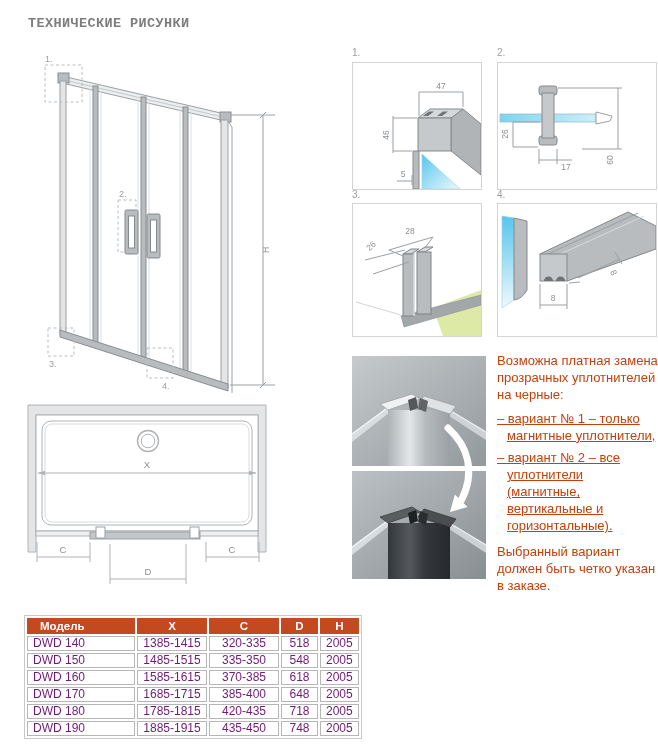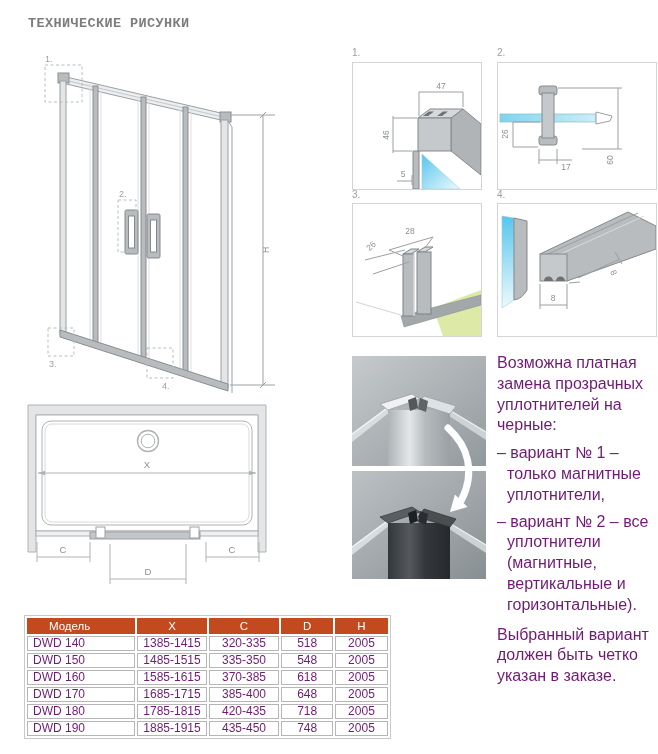--- a/index.html
+++ b/index.html
@@ -5,26 +5,26 @@
   html,body{margin:0;padding:0;background:#fff;}
   body{font-family:"Liberation Sans","DejaVu Sans",sans-serif;}
   #page{position:relative;width:658px;height:754px;background:#fff;overflow:hidden;}
   .abs{position:absolute;}
   .page-title{font-size:13.5px;font-weight:bold;color:#7d7d7d;letter-spacing:.4px;}
   .box-label{font-size:10px;color:#9aa0a4;}
   .detail-box{border:1px solid #d2d4d5;background:#fff;}
   svg text{font-family:"Liberation Sans","DejaVu Sans",sans-serif;}
   .dim{font-size:8.5px;fill:#8b9094;}
   .callout{font-size:9px;fill:#9aa0a4;}
-  .note{width:162px;font-size:16px;color:#701a75;line-height:1.3;}
+  .note{width:162px;font-size:13px;color:#c2410c;line-height:1.3;}
   .note p{margin:0 0 7px 0;}
-  .note .opt{margin:0 0 6px 0;padding-left:10px;text-indent:-10px;}
+  .note .opt{margin:0 0 6px 0;padding-left:10px;text-indent:-10px;text-decoration:underline;}
   .note .footer{margin-top:9px;}
   table.sizes{border-collapse:separate;border-spacing:2px;background:#fff;border:1px solid #c9c9c9;}
-  table.sizes th{background:#c24a1e;color:#fff;font-weight:normal;font-size:11.5px;height:12px;padding:1px 21px;border:1px solid #c24a1e;text-align:center;}
+  table.sizes th{background:#c24a1e;color:#fff;font-weight:bold;font-size:11.5px;height:12px;padding:1px 12px;border:1px solid #c24a1e;text-align:center;}
   table.sizes th.model{text-align:left;}
   table.sizes td{border:1px solid #b6b6b6;font-size:12px;color:#701a75;height:12px;line-height:13px;padding:0 5px;text-align:center;}
   table.sizes td.model{text-align:left;}
   .photo{background:#a7adb0;}
 </style>
 </head>
 <body>
 
 <div id="page">
 

